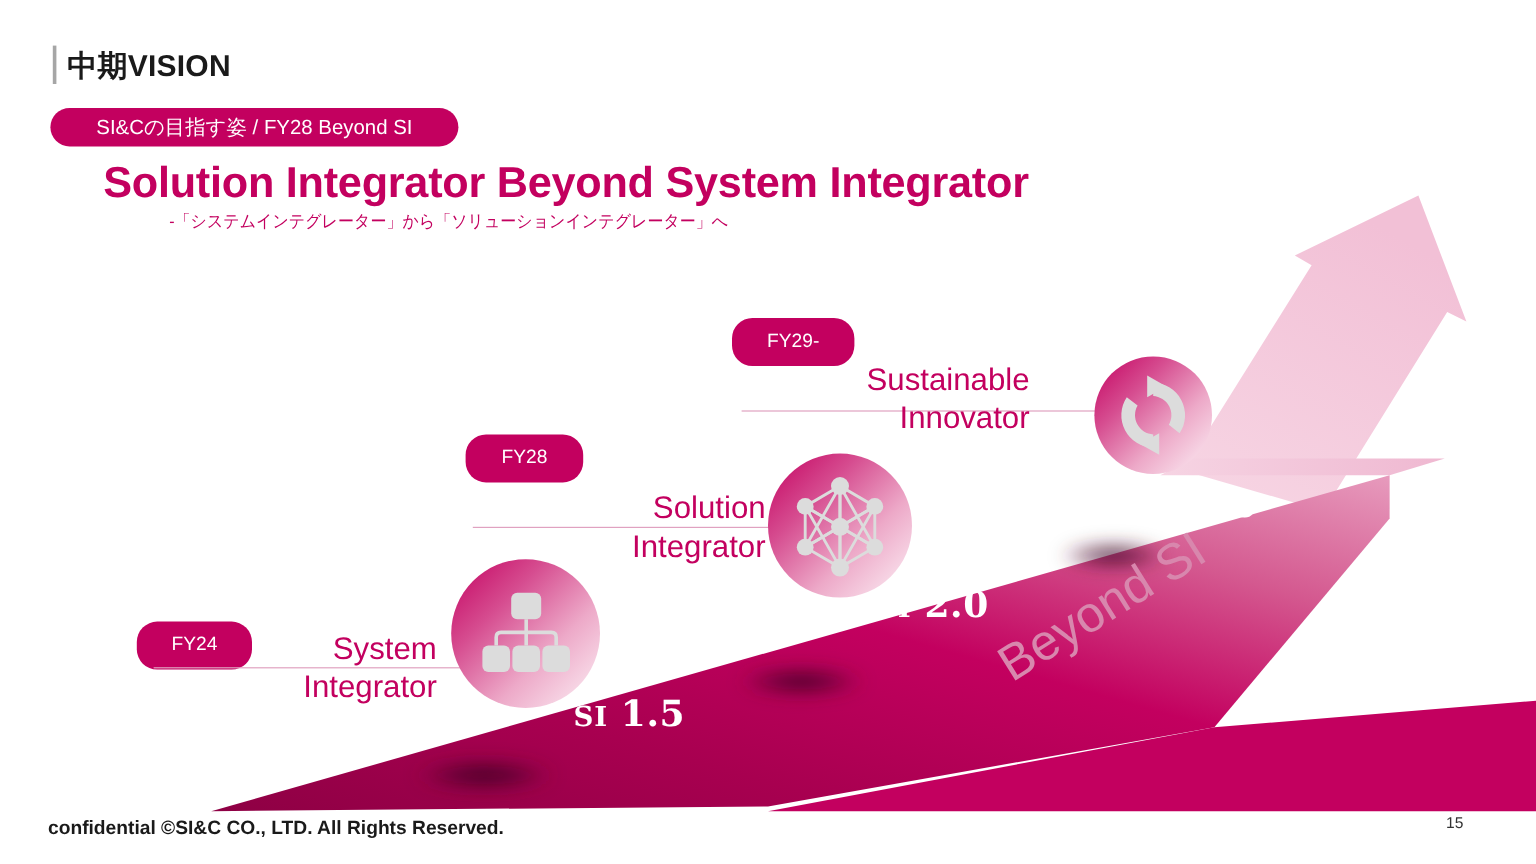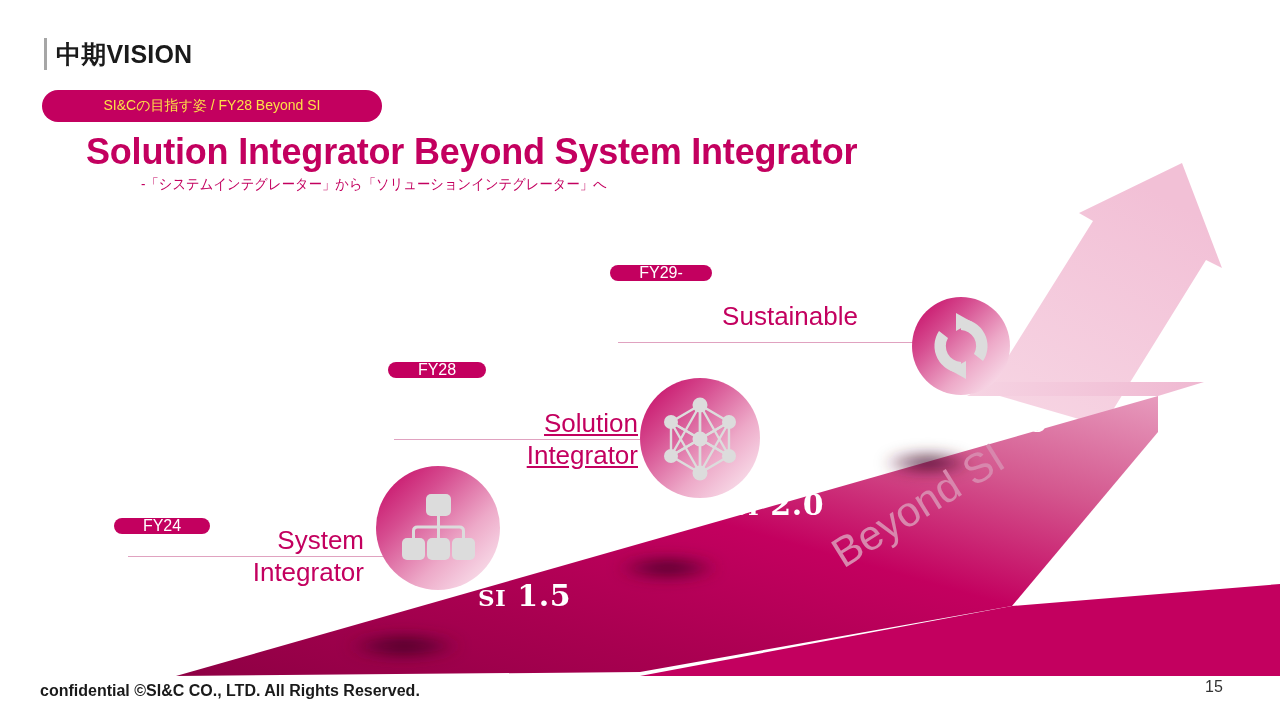--- a/index.html
+++ b/index.html
@@ -39,22 +39,22 @@
     white-space: nowrap;
   }
   .pill-sub {
     position: absolute;
     left: 42px;
     top: 90px;
     width: 340px;
     height: 32px;
     border-radius: 16px;
     background: #c3005f;
-    color: #fde047;
-    font-size: 14px;
+    color: #ffffff;
+    font-size: 17px;
     display: flex;
     align-items: center;
     justify-content: center;
     white-space: nowrap;
   }
   .main-title {
     position: absolute;
     left: 86px;
     top: 131px;
     font-size: 36px;
@@ -81,21 +81,21 @@
     top: 0;
     width: 1280px;
     height: 720px;
   }
   .stage svg { position: absolute; left: 0; top: 0; }
 
   
   .step { position: absolute; }
   .step-pill {
     position: absolute;
-    height: 16px;
+    height: 40px;
     border-radius: 17px;
     background: #c3005f;
     color: #fff;
     font-size: 16px;
     display: flex;
     align-items: center;
     justify-content: center;
     white-space: nowrap;
   }
   .step-label {
@@ -151,21 +151,21 @@
     top: 682px;
     font-size: 16px;
     font-weight: bold;
     color: #1a1a1a;
     white-space: nowrap;
   }
   .page-no {
     position: absolute;
     left: 1205px;
     top: 678px;
-    font-size: 16px;
+    font-size: 13px;
     color: #333333;
   }
 </style>
 </head>
 <body>
 
 <div id="slide">
 
   <div class="hdr-bar"></div>
   <div class="hdr-title">中期VISION</div>
@@ -252,21 +252,21 @@
           <path d="M 37.5,72 L 37.5,65 Q 37.5,61 41.5,61 L 83.5,61 Q 87.5,61 87.5,65 L 87.5,72" stroke-width="3" fill="none"></path>
           <path d="M 62.5,61 L 62.5,72" stroke-width="3" fill="none"></path>
         </g>
       </svg>
     </div>
   </div>
 
   <div class="step">
     <div class="step-pill" style="left:356px; top:362px; width:98px;">FY28</div>
     <div class="connector" style="left:362px; top:439px; width:300px;"></div>
-    <div class="step-label" style="left:378px; top:407px; width:228px;text-decoration:underline;">
+    <div class="step-label" style="left:378px; top:407px; width:228px;">
       <div>Solution</div>
       <div>Integrator</div>
     </div>
     <div class="circ" style="left:608px; top:378px; width:120px; height:120px;">
       <svg width="120" height="120" viewBox="0 0 120 120">
         <g stroke="#dcdcdc" stroke-width="2.4" fill="none">
           <path d="M60,27 L31,44 L31,78 L60,95 L89,78 L89,44 Z"></path>
           <path d="M60,27 L60,95 M31,44 L89,78 M89,44 L31,78"></path>
           <path d="M60,27 L60,61 M31,44 L60,61 M89,44 L60,61 M31,78 L60,61 M89,78 L60,61 M60,95 L60,61"></path>
           <path d="M60,27 L31,78 M60,27 L89,78 M60,95 L31,44 M60,95 L89,44"></path>
@@ -282,20 +282,21 @@
         </g>
       </svg>
     </div>
   </div>
 
   <div class="step">
     <div class="step-pill" style="left:578px; top:265px; width:102px;">FY29-</div>
     <div class="connector" style="left:586px; top:342px; width:300px;"></div>
     <div class="step-label" style="left:596px; top:300px; width:230px;">
       <div>Sustainable</div>
+      <div>Innovator</div>
     </div>
     <div class="circ" style="left:880px; top:297px; width:98px; height:98px;">
       <svg width="98" height="98" viewBox="0 0 98 98">
         <g fill="#dcdcdc">
           <path d="M 49,22 A 27,27 0 0 1 71,64 L 62,57 A 16,16 0 0 0 49,33 Z"></path>
           <path d="M 49,76 A 27,27 0 0 1 27,34 L 36,41 A 16,16 0 0 0 49,65 Z"></path>
           <path d="M 44,16 L 60,25 L 44,34 Z"></path>
           <path d="M 54,82 L 38,73 L 54,64 Z"></path>
         </g>
       </svg>

